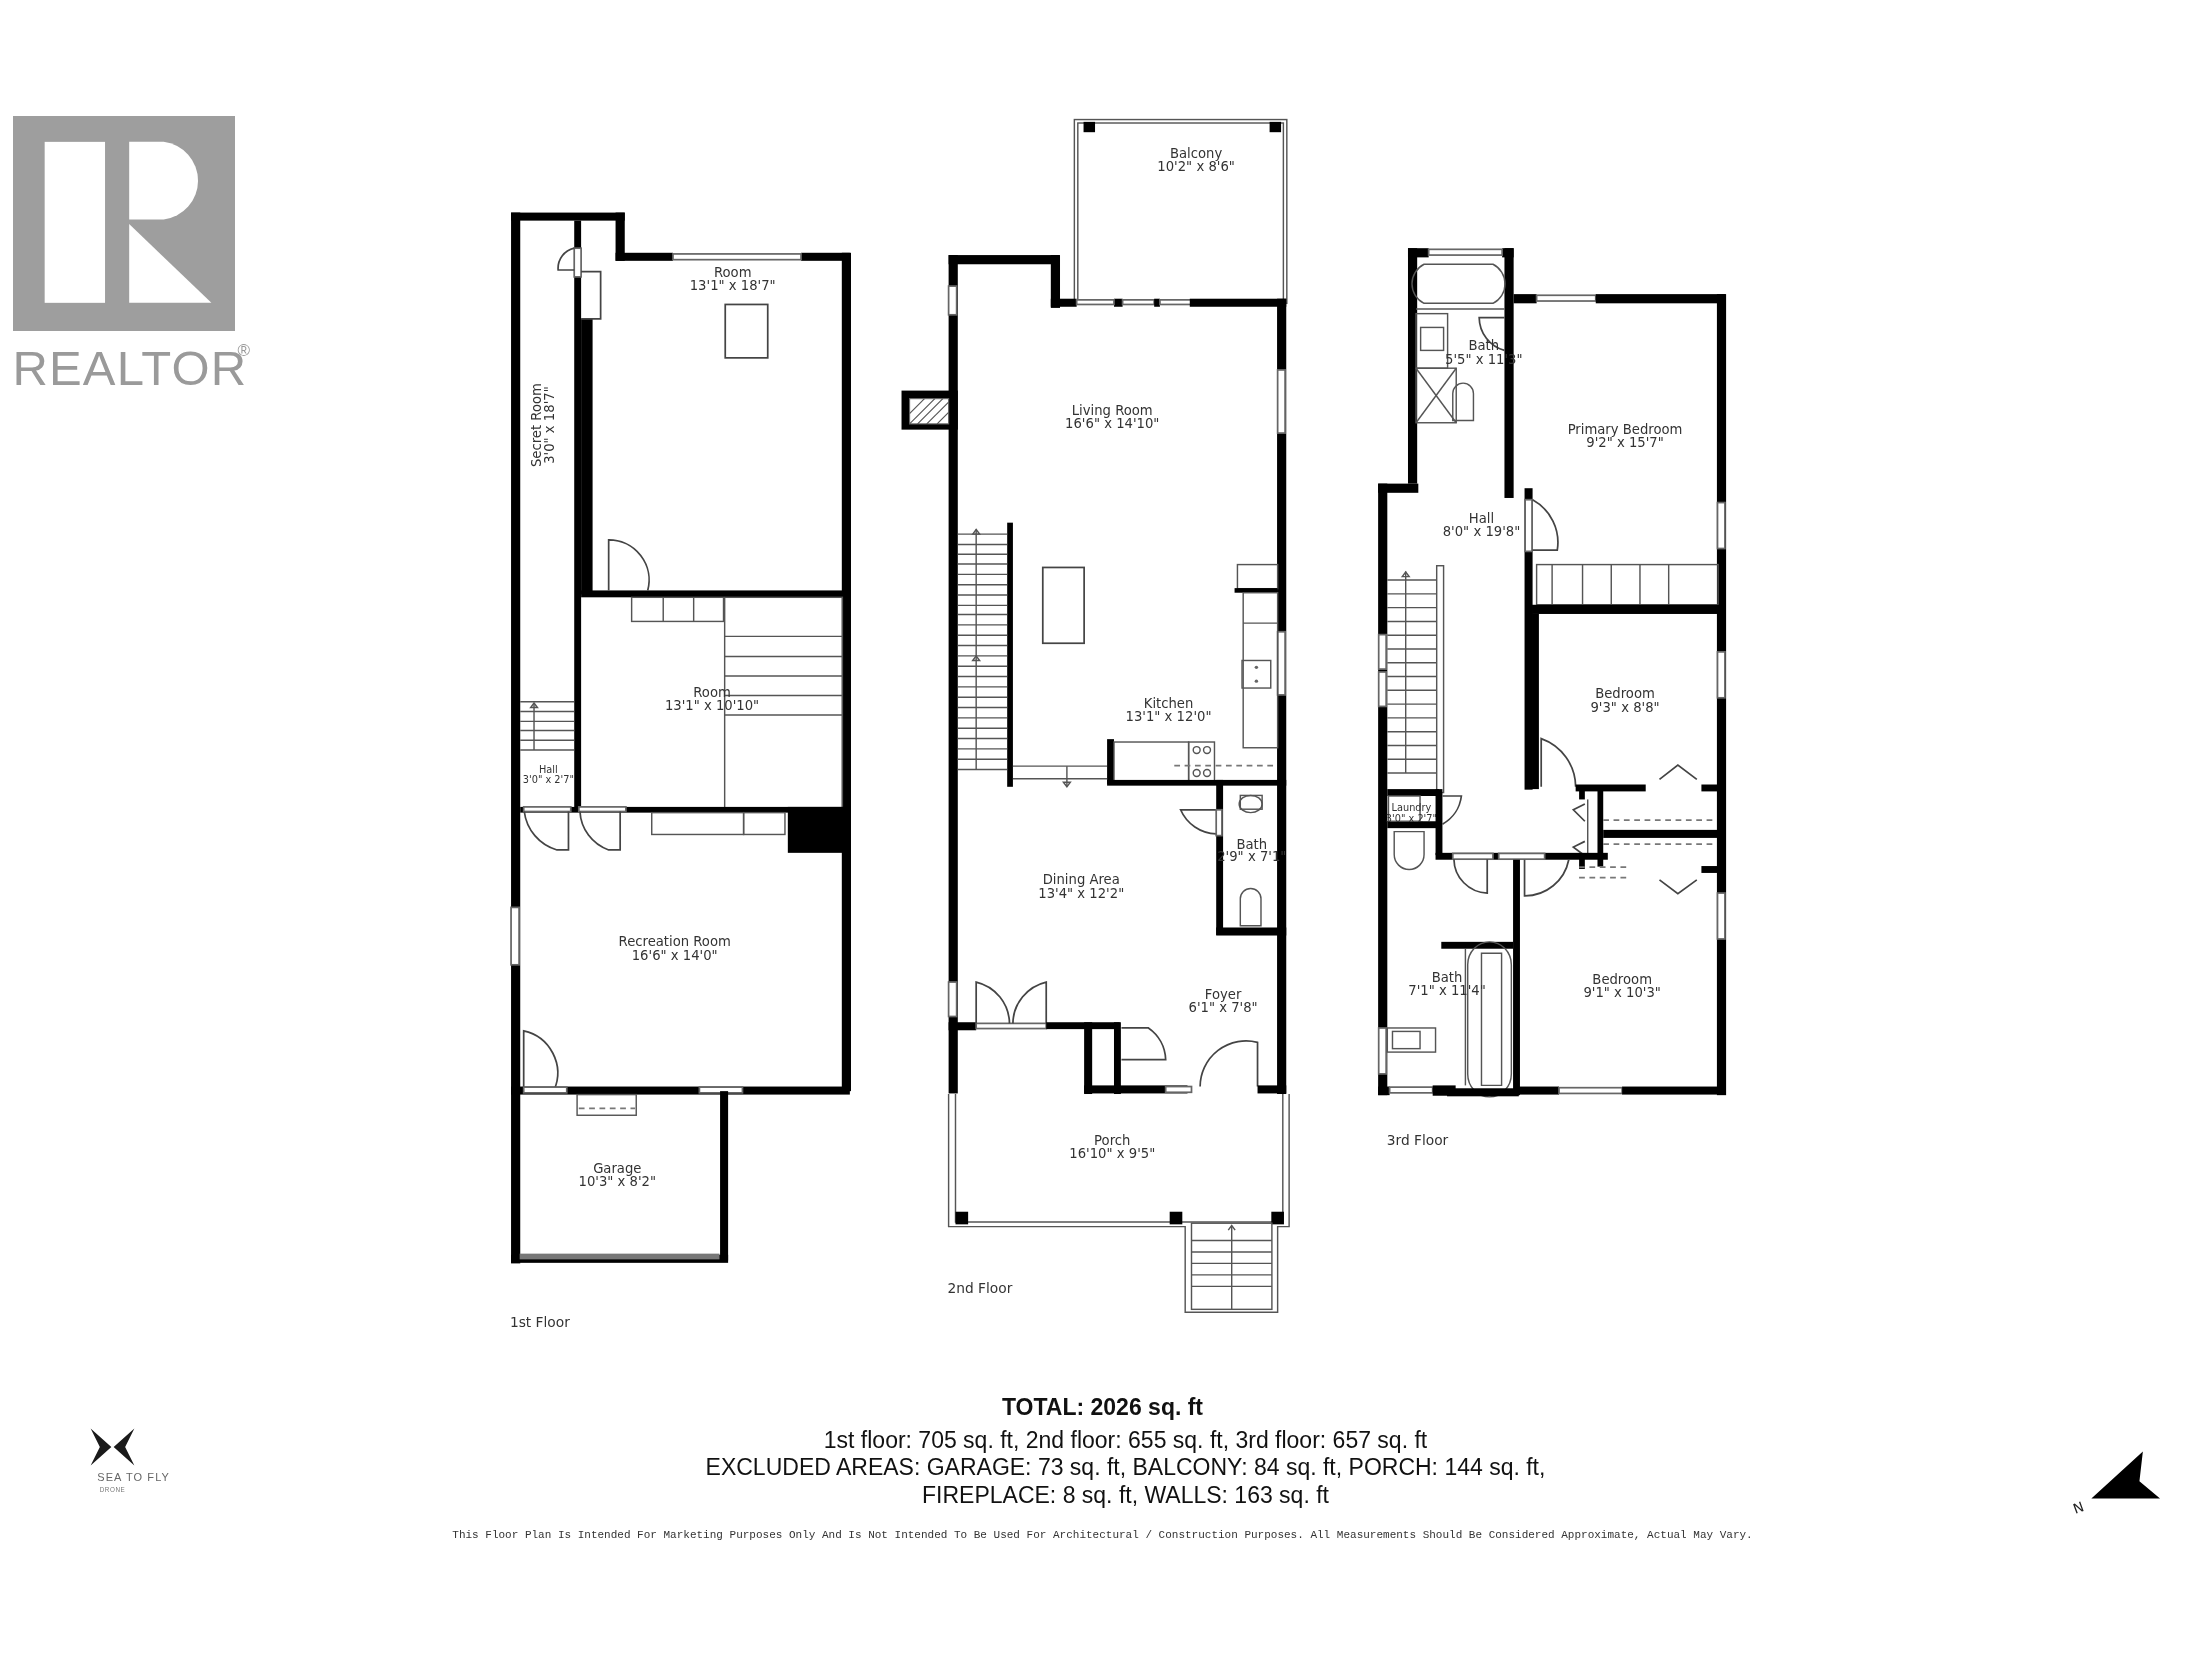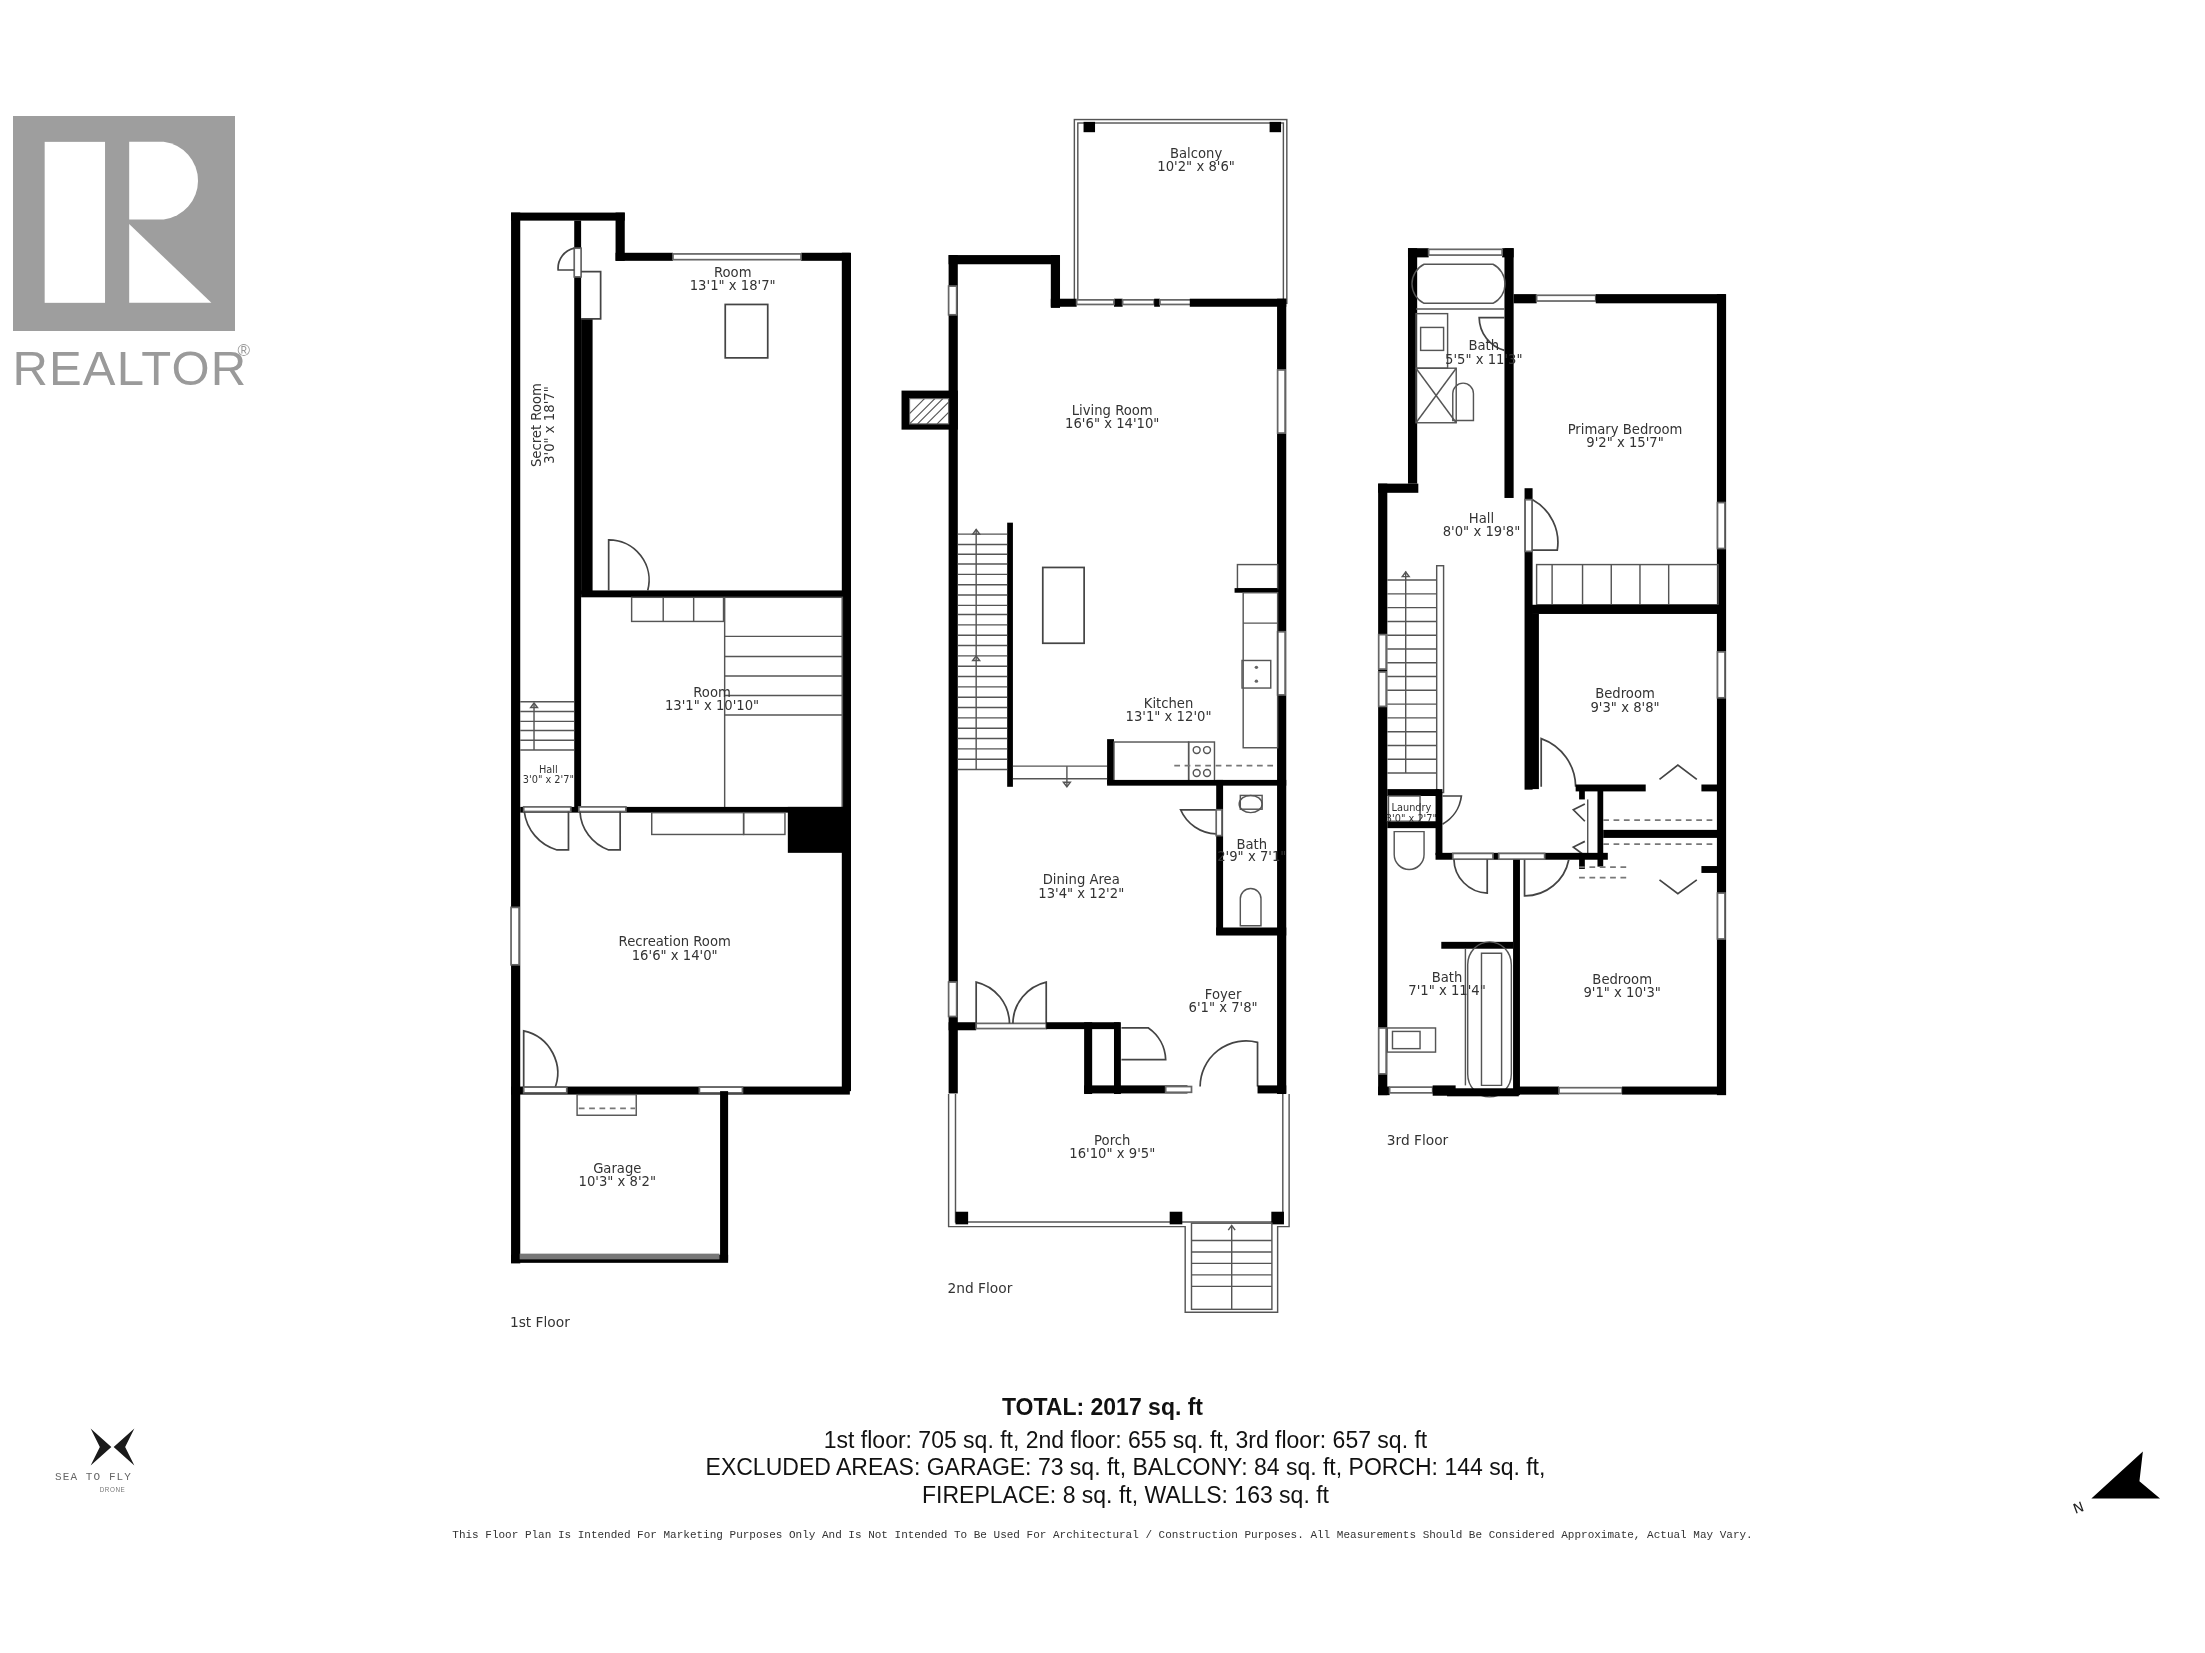--- a/index.html
+++ b/index.html
@@ -19,21 +19,21 @@
   .sum-line { font-size: 23px; margin-left: 23px; }
   .sum-l1 { top: 1427px; }
   .sum-l2 { top: 1454px; }
   .sum-l3 { top: 1482px; }
   .disclaimer { top: 1529px; font-size: 11px; color: #333333; font-family: Liberation Mono, monospace; }
   .realtor { position: absolute; left: 12.6px; top: 103px; width: 224px; height: 276px; margin-top: 13px; }
   .realtor-box { position: absolute; left: 0; top: 0; width: 222px; height: 215px; background: #9e9e9e; }
   .realtor-text { position: absolute; left: 0; top: 224px; font-family: "Liberation Sans", sans-serif; font-size: 49px; color: #9a9a9a; letter-spacing: 1.1px; }
   .realtor-reg { position: absolute; left: 225px; top: 225px; font-size: 17px; color: #9a9a9a; font-family: "Liberation Sans", sans-serif; }
   .seatofly { position: absolute; left: 55px; top: 1424px; width: 115px; height: 80px; text-align: center; }
-  .seatofly-name { position: absolute; left: 0; top: 47px; width: 115px; text-align: left; font-family: Liberation Mono, monospace; font-size: 11px; color: #666666; letter-spacing: 1.1px; }
+  .seatofly-name { position: absolute; left: 0; top: 47px; width: 115px; text-align: right; font-family: Liberation Sans, sans-serif; font-size: 11px; color: #666666; letter-spacing: 1.1px; }
   .seatofly-sub { position: absolute; left: 0; top: 62px; width: 115px; text-align: center; font-family: "Liberation Sans", sans-serif; font-size: 6.3px; color: #777777; letter-spacing: 0.6px; }
   .compass { position: absolute; left: 2067px; top: 1447px; width: 138px; height: 103px; }
 </style>
 </head>
 <body>
 
 <div class="realtor">
   <div class="realtor-box">
     <svg width="222" height="215" viewBox="0 0 386 374">
       <rect x="55" y="45" width="105" height="280" fill="#ffffff"></rect>
@@ -405,21 +405,21 @@
     <rect class="win" x="2715" y="1894" width="110" height="10"></rect>
     <rect class="wall" x="2825" y="1892" width="180" height="14"></rect>
 
     <path class="thin" d="M2655 1497 V1560 A78 78 0 0 0 2732 1497"></path>
     <text class="rname" x="2825" y="1713">Bedroom</text>
     <text class="rdim" x="2825" y="1736">9'1" x 10'3"</text>
     <text class="floorlabel" x="2415" y="1993">3rd Floor</text>
   </g>
 </svg>
 
-<div class="summary sum-total">TOTAL: 2017 sq. ft</div>
+<div class="summary sum-total">TOTAL: 2026 sq. ft</div>
 <div class="summary sum-line sum-l1">1st floor: 705 sq. ft, 2nd floor: 655 sq. ft, 3rd floor: 657 sq. ft</div>
 <div class="summary sum-line sum-l2">EXCLUDED AREAS: GARAGE: 73 sq. ft, BALCONY: 84 sq. ft, PORCH: 144 sq. ft,</div>
 <div class="summary sum-line sum-l3">FIREPLACE: 8 sq. ft, WALLS: 163 sq. ft</div>
 <div class="summary disclaimer">This Floor Plan Is Intended For Marketing Purposes Only And Is Not Intended To Be Used For Architectural / Construction Purposes. All Measurements Should Be Considered Approximate, Actual May Vary.</div>
 
 <div class="seatofly">
   <svg width="115" height="46" viewBox="0 0 200 80">
     <path d="M62 8 L98 40 L62 72 L78 40 Z" fill="#1a1a1a"></path>
     <path d="M138 8 L102 40 L138 72 L122 40 Z" fill="#1a1a1a"></path>
   </svg>

